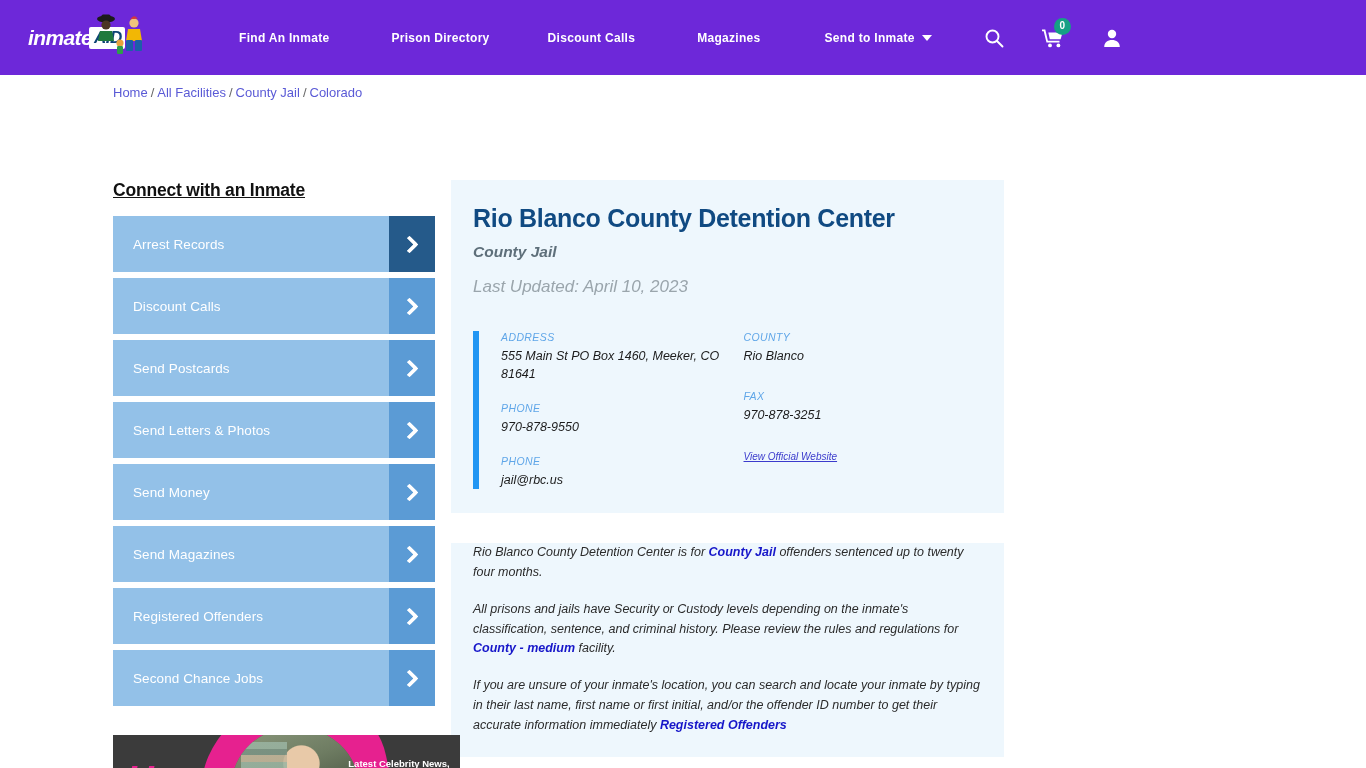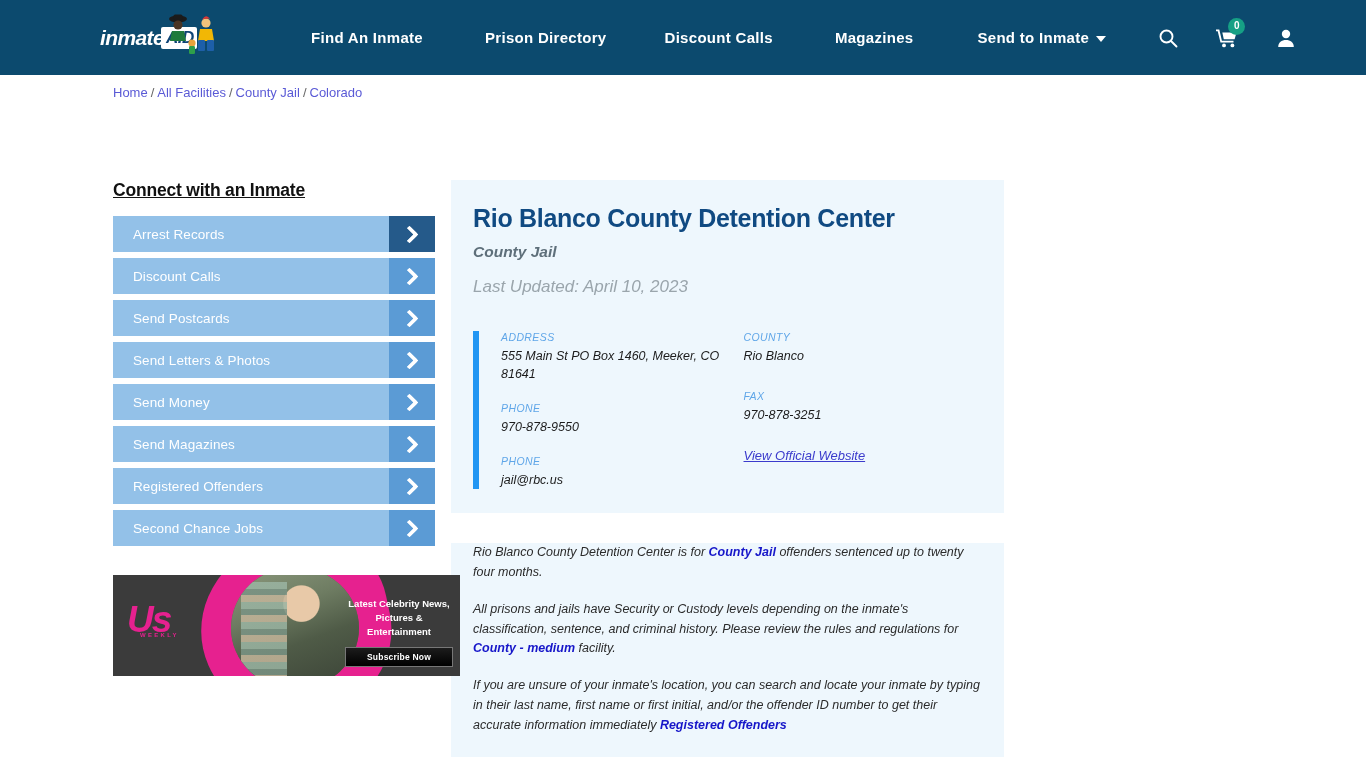--- a/index.html
+++ b/index.html
@@ -8,24 +8,24 @@
     height: 768px;
     overflow: hidden;
     background: #ffffff;
     font-family: "Liberation Sans", sans-serif;
     color: #222;
   }
 
   
   .navbar {
     height: 75px;
-    background: #0c4a6e;
-    display: flex;
-    align-items: center;
-    padding: 0 32px 0 100px;
+    background: #6d28d9;
+    display: flex;
+    align-items: center;
+    padding: 0 32px 0 28px;
     position: relative;
   }
   .logo {
     width: 125px;
     height: 40px;
     position: relative;
     display: flex;
     align-items: center;
     flex: none;
   }
@@ -51,21 +51,21 @@
   .logo-figs { position: absolute; left: 58px; top: -5px; width: 64px; height: 42px; }
 
   .nav-links {
     display: flex;
     align-items: center;
     margin-left: 86px;
     gap: 0;
   }
   .nav-link {
     color: #ffffff;
-    font-size: 15px;
+    font-size: 12px;
     font-weight: bold;
     letter-spacing: 0.3px;
     text-decoration: none;
     padding: 8px 0;
     white-space: nowrap;
     cursor: pointer;
   }
   .nav-gap-1 { margin-right: 62px; }
   .nav-gap-2 { margin-right: 58px; }
   .nav-gap-3 { margin-right: 62px; }
@@ -119,21 +119,21 @@
     font-size: 17.5px;
     font-weight: bold;
     color: #111;
     text-decoration: underline;
     margin-bottom: 15px;
     letter-spacing: -0.2px;
   }
   .side-btn {
     display: flex;
     align-items: stretch;
-    height: 36px;
+    height: 56px;
     margin-bottom: 6px;
     background: #93c1e8;
     cursor: pointer;
     overflow: hidden;
   }
   .side-btn-label {
     flex: 1;
     display: flex;
     align-items: center;
     padding-left: 20px;
@@ -265,21 +265,21 @@
     color: #5fa6e8;
     letter-spacing: 0.4px;
     margin-bottom: 4px;
   }
   .info-value {
     font-size: 12.5px;
     color: #1c1c1c;
     line-height: 1.45;
   }
   .info-link {
-    font-size: 13px;
+    font-size: 10px;
     color: #3b3bcc;
     text-decoration: underline;
     cursor: pointer;
   }
 
   .desc { margin-top: 30px; padding: 0 24px 22px 22px; background: #eef7fd; }
   .desc p {
     font-size: 12.5px;
     font-style: italic;
     color: #2b2b2b;

